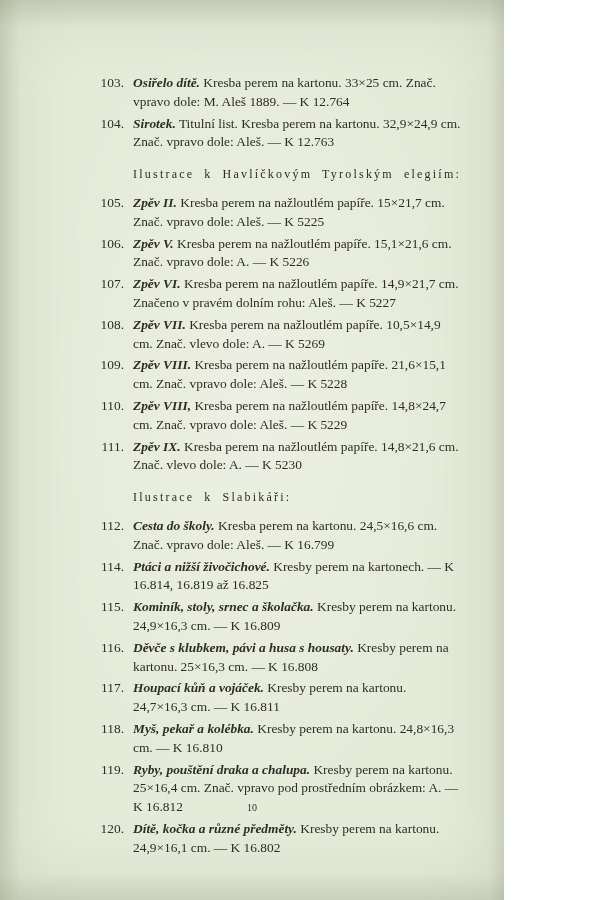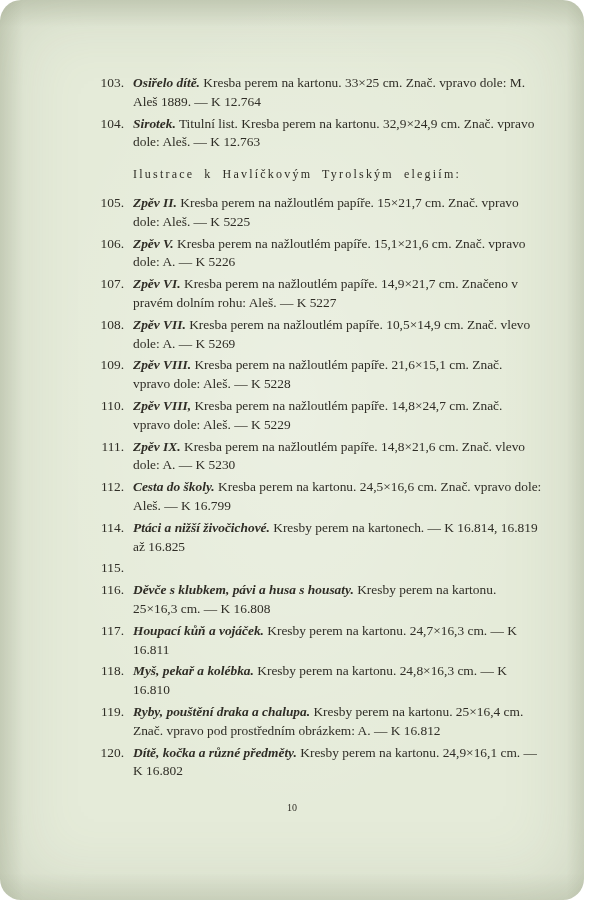--- a/index.html
+++ b/index.html
@@ -7,33 +7,32 @@
     padding: 0;
   }
   body {
     width: 600px;
     height: 900px;
     overflow: hidden;
     font-family: "Liberation Serif", "DejaVu Serif", serif;
   }
   .page {
     position: relative;
-    width: 584px;
+    width: 504px;
     height: 900px;
     box-sizing: border-box;
     background: #e5ebd9;
     background-image:
       radial-gradient(ellipse at 50% 45%, rgba(255,255,255,0.25) 0%, rgba(255,255,255,0) 60%),
       linear-gradient(90deg, rgba(150,158,130,0.28) 0%, rgba(150,158,130,0) 4%),
       linear-gradient(180deg, rgba(150,158,130,0.30) 0%, rgba(150,158,130,0) 3%),
       linear-gradient(270deg, rgba(150,158,130,0.22) 0%, rgba(150,158,130,0) 3%),
       linear-gradient(0deg, rgba(150,158,130,0.22) 0%, rgba(150,158,130,0) 3%);
     box-shadow: inset 0 0 70px 10px rgba(110,120,92,0.18);
     color: #2f2d26;
-    border-radius: 21px;
   }
   .content {
     position: absolute;
     top: 74px;
     left: 84px;
     right: 42px;
   }
   .entry {
     display: grid;
     grid-template-columns: 40px 1fr;
@@ -103,30 +102,32 @@
         <span class="body"><span class="title">Zpěv VIII.</span> <span class="rest">Kresba perem na nažloutlém papíře. 21,6×15,1 cm. Znač. vpravo dole: Aleš. — K 5228</span></span>
       </div>
       <div class="entry">
         <span class="num">110.</span>
         <span class="body"><span class="title">Zpěv VIII,</span> <span class="rest">Kresba perem na nažloutlém papíře. 14,8×24,7 cm. Znač. vpravo dole: Aleš. — K 5229</span></span>
       </div>
       <div class="entry">
         <span class="num">111.</span>
         <span class="body"><span class="title">Zpěv IX.</span> <span class="rest">Kresba perem na nažloutlém papíře. 14,8×21,6 cm. Znač. vlevo dole: A. — K 5230</span></span>
       </div>
+      <div class="section-heading">Ilustrace k Slabikáři:</div>
       <div class="entry">
         <span class="num">112.</span>
         <span class="body"><span class="title">Cesta do školy.</span> <span class="rest">Kresba perem na kartonu. 24,5×16,6 cm. Znač. vpravo dole: Aleš. — K 16.799</span></span>
       </div>
       <div class="entry">
         <span class="num">114.</span>
         <span class="body"><span class="title">Ptáci a nižší živočichové.</span> <span class="rest">Kresby perem na kartonech. — K 16.814, 16.819 až 16.825</span></span>
       </div>
       <div class="entry">
         <span class="num">115.</span>
+        <span class="body"><span class="title">Kominík, stoly, srnec a školačka.</span> <span class="rest">Kresby perem na kartonu. 24,9×16,3 cm. — K 16.809</span></span>
       </div>
       <div class="entry">
         <span class="num">116.</span>
         <span class="body"><span class="title">Děvče s klubkem, pávi a husa s housaty.</span> <span class="rest">Kresby perem na kartonu. 25×16,3 cm. — K 16.808</span></span>
       </div>
       <div class="entry">
         <span class="num">117.</span>
         <span class="body"><span class="title">Houpací kůň a vojáček.</span> <span class="rest">Kresby perem na kartonu. 24,7×16,3 cm. — K 16.811</span></span>
       </div>
       <div class="entry">

